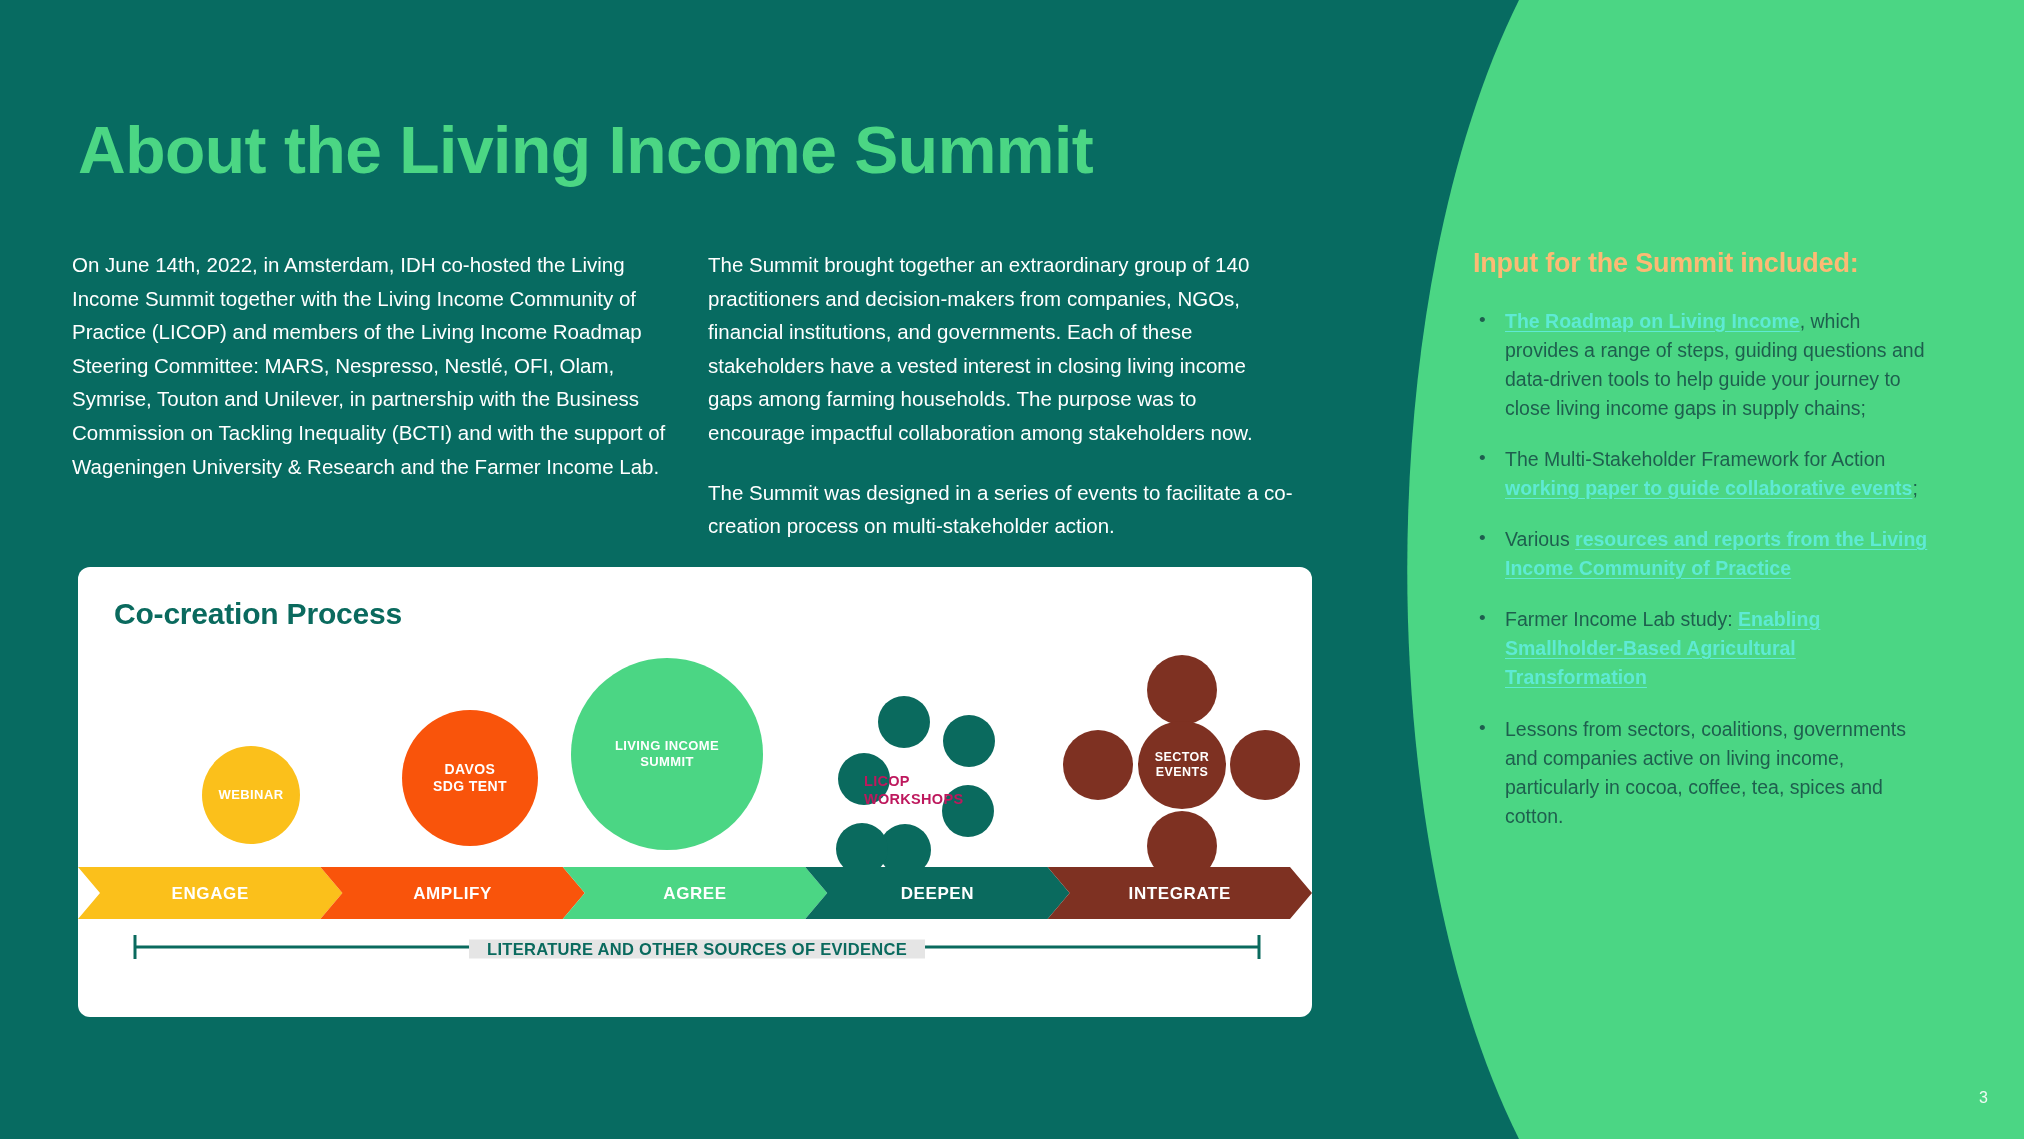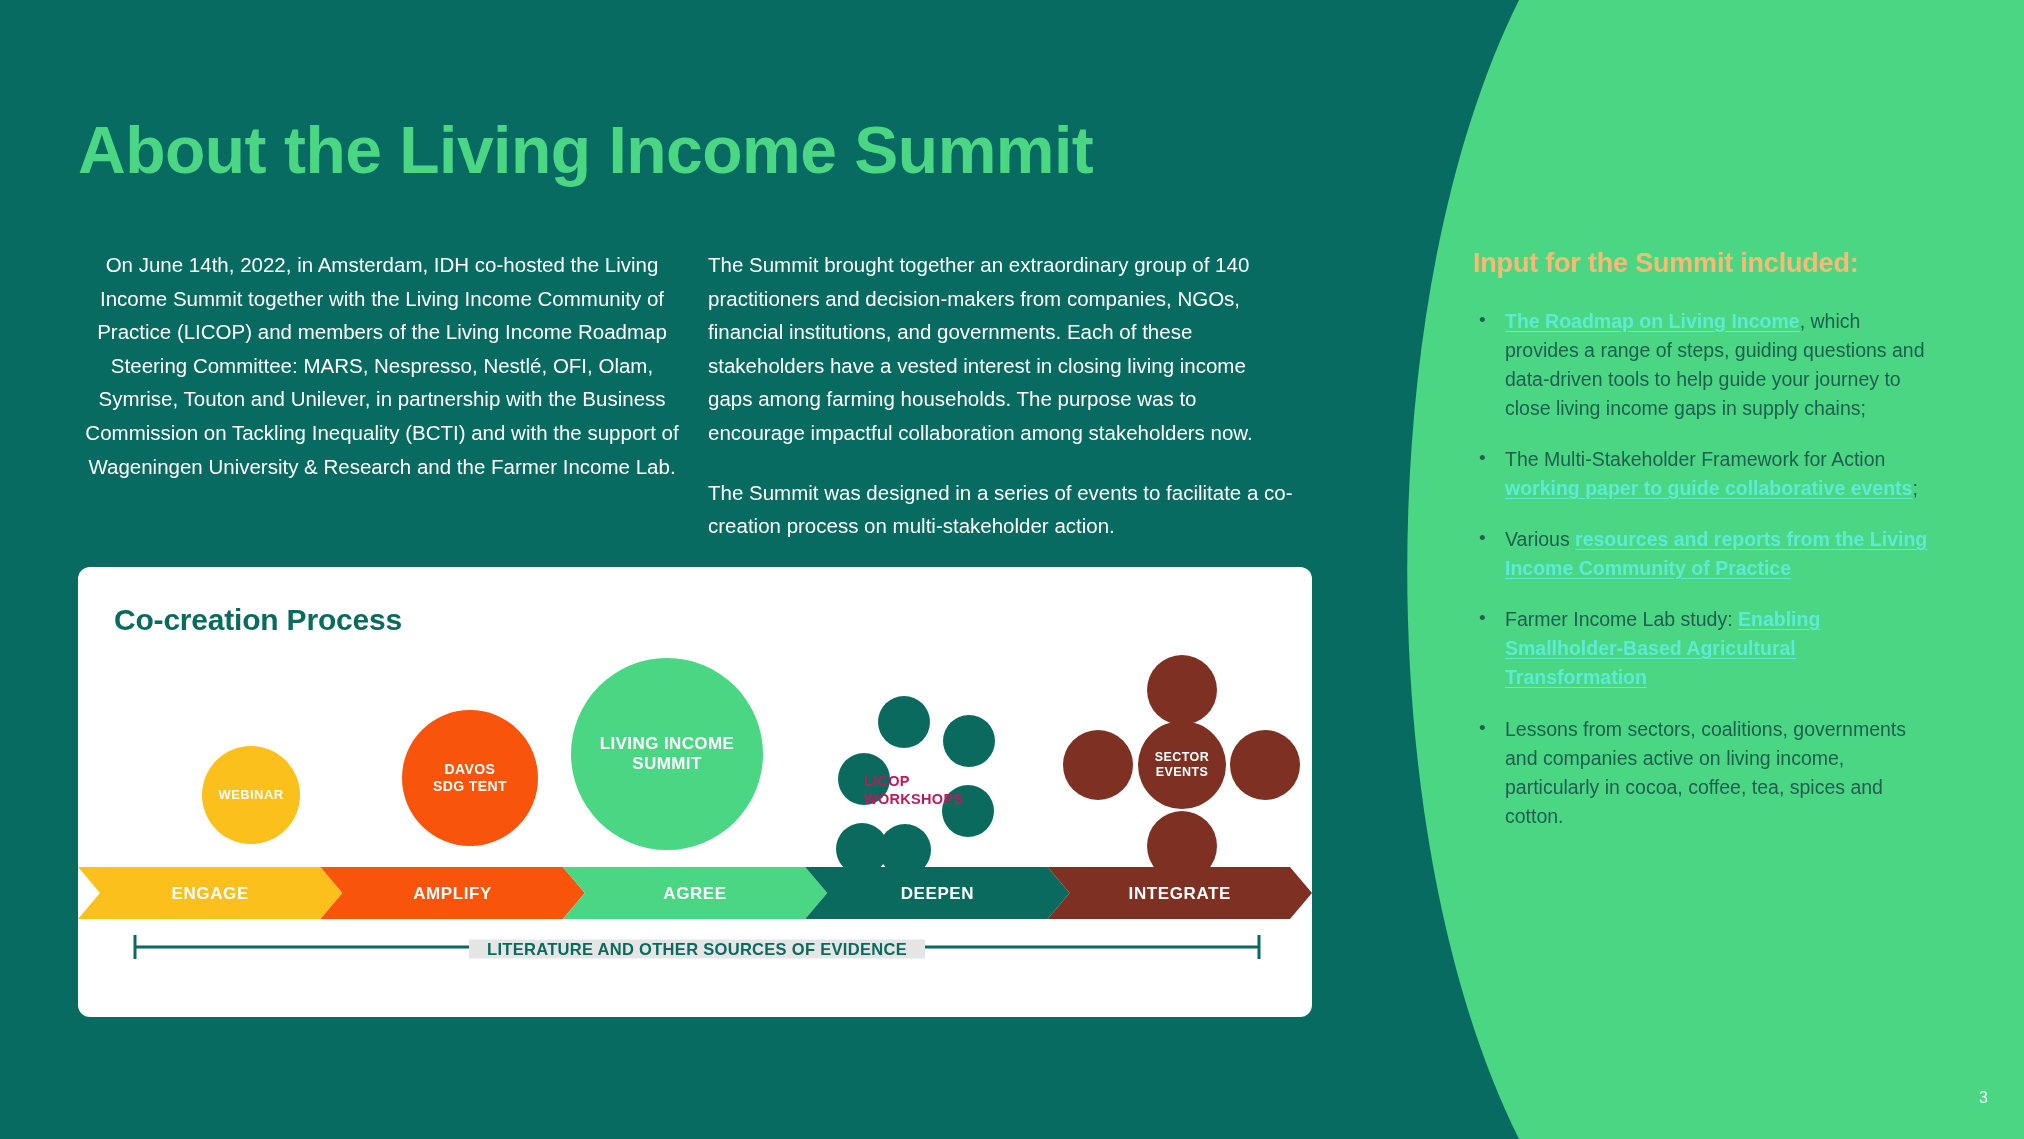--- a/index.html
+++ b/index.html
@@ -39,21 +39,21 @@
     white-space: nowrap;
   }
   
   .col {
     position: absolute;
     color: #ffffff;
     font-size: 20.5px;
     line-height: 1.64;
   }
   .col p { margin: 0 0 26px 0; }
-  .col-left  { left: 78px;  top: 248px; width: 608px; text-align: center; }
+  .col-left  { left: 72px;  top: 248px; width: 608px; }
   .col-mid   { left: 708px; top: 248px; width: 585px; }
 
   
   .sidebar {
     position: absolute;
     left: 1473px;
     top: 248px;
     width: 455px;
   }
   .sidebar-heading {
@@ -93,21 +93,21 @@
     left: 78px;
     top: 567px;
     width: 1234px;
     height: 450px;
     background: #ffffff;
     border-radius: 12px;
   }
   .card-title {
     position: absolute;
     left: 36px;
-    top: 36px;
+    top: 30px;
     font-size: 30px;
     font-weight: 700;
     color: #0A6A5E;
     letter-spacing: -0.2px;
   }
 
   
   .diagram { position: absolute; left: 0; top: 0; width: 1234px; height: 450px; }
   .circ {
     position: absolute;
@@ -220,21 +220,21 @@
       <circle cx="1104" cy="198" r="44" fill="#7E3122"></circle>
     </svg>
 
     <div class="circ" style="left:324px; top:143px; width:136px; height:136px; font-size:14px; letter-spacing:.4px; white-space:pre-line;">
       <span>DAVOS
 SDG TENT</span>
     </div>
     <div class="circ" style="left:124px; top:179px; width:98px; height:98px; font-size:13px; letter-spacing:.4px;">
       <span>WEBINAR</span>
     </div>
-    <div class="circ" style="left:493px; top:91px; width:192px; height:192px; font-size:17px; letter-spacing:.4px; white-space:pre-line;align-items:center;">
+    <div class="circ" style="left:493px; top:91px; width:192px; height:192px; font-size:13px; letter-spacing:.4px; white-space:pre-line;align-items:center;">
       <span>LIVING INCOME
 SUMMIT</span>
     </div>
     <div class="cluster-label" style="left:786px; top:205px; width:110px; white-space:pre-line;">LICOP
 WORKSHOPS</div>
     <div class="circ" style="left:1060px; top:154px; width:88px; height:88px; font-size:12.5px; letter-spacing:.4px; white-space:pre-line;">
       <span>SECTOR
 EVENTS</span>
     </div>
 

